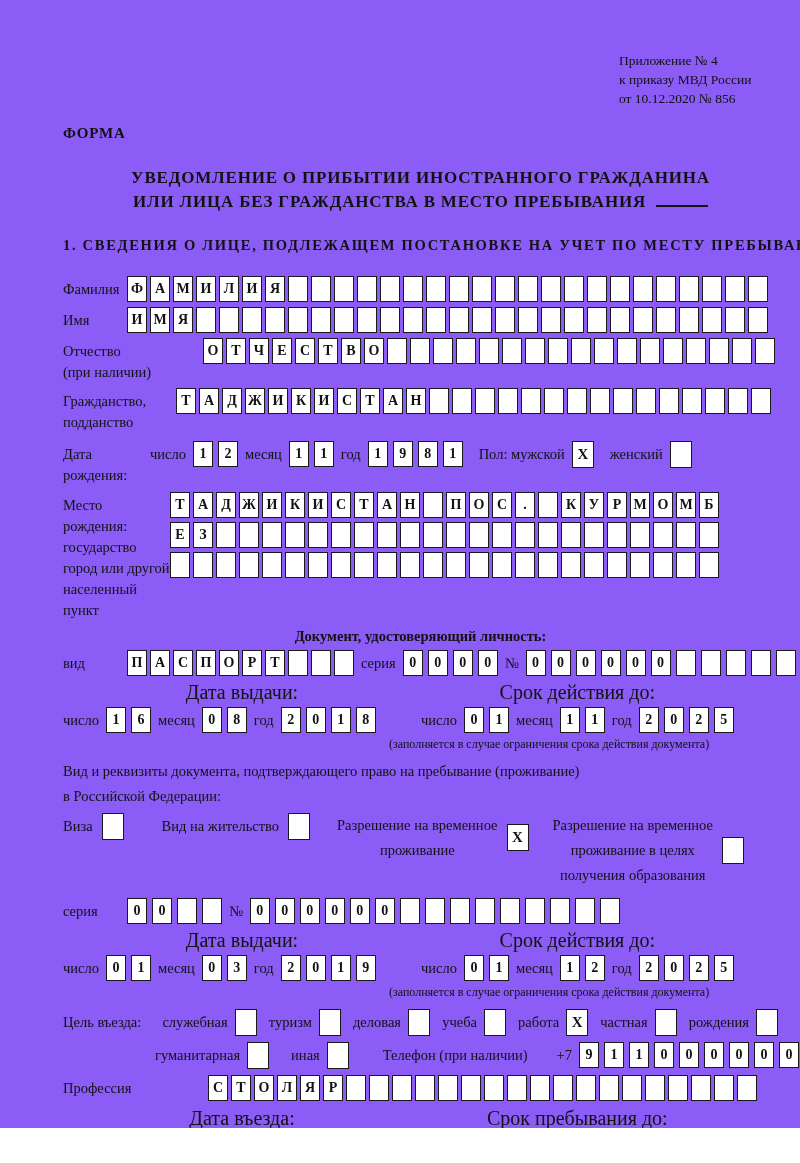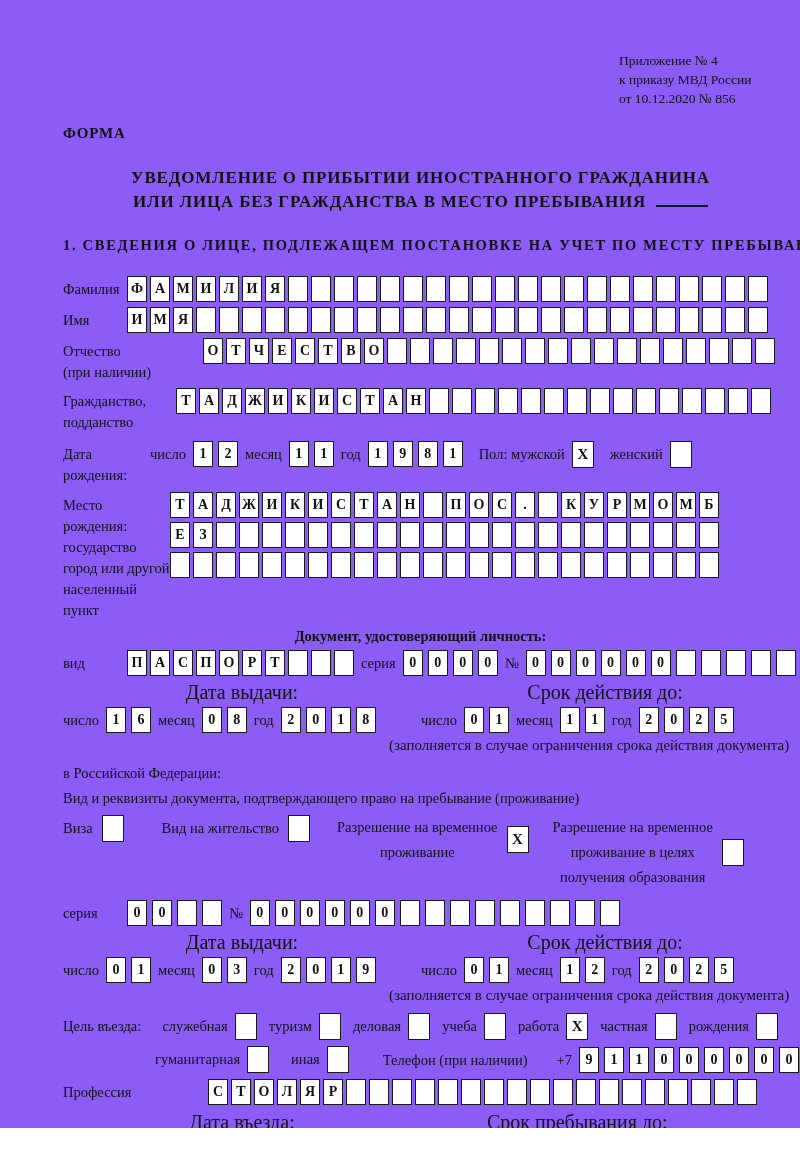--- a/index.html
+++ b/index.html
@@ -38,34 +38,34 @@
   
   .doc-heading{text-align:center;font-weight:bold;font-size:14.5px;margin-top:7px}
 
   
   .dates{display:flex;margin-top:5px}
   .dgroup{}
   .dg-left{width:358px;flex:0 0 auto}
   .dg-right{flex:0 0 auto}
   .dheader{text-align:center;font-size:20px}
   .dline{display:flex;align-items:center;margin-top:3px}
-  .dnote{font-size:15px;white-space:nowrap;margin-top:4px;margin-left:-32px}
+  .dnote{font-size:12px;white-space:nowrap;margin-top:4px;margin-left:-32px}
 
   
   .intro{font-size:14.5px;line-height:1.75;margin-top:7px}
   .opts{display:flex;align-items:flex-start;margin-top:3px}
   .opt{display:flex;align-items:center}
   .optlabel{font-size:14.5px;line-height:27px;margin-right:9px;white-space:nowrap}
   .optlines{font-size:14.5px;line-height:25px;text-align:center;margin-right:9px;white-space:nowrap}
 
   
   .popt{display:flex;align-items:center}
   .popt .optlabel{margin-right:7px}
   .purpose-row1{display:flex;align-items:center;margin-top:9px;justify-content:space-between;width:715px}
-  .purpose-row2{display:flex;align-items:flex-end;margin-top:6px;margin-left:92px}
+  .purpose-row2{display:flex;align-items:flex-start;margin-top:6px;margin-left:92px}
   .mt22{margin-top:22px}.mt8{margin-top:8px}.mt10{margin-top:10px}.mt6{margin-top:6px}
 </style>
 </head>
 <body>
 
 <div class="page">
 
   <div class="annex">
     <div>Приложение № 4</div>
     <div>к приказу МВД России</div>
@@ -406,22 +406,22 @@
             <span class="box">0</span>
             <span class="box">2</span>
             <span class="box">5</span>
           </span>
       </div>
       <div class="dnote">(заполняется в случае ограничения срока действия документа)</div>
     </div>
   </div>
 
   <div class="intro">
+    <div>Вид и реквизиты документа, подтверждающего право на пребывание (проживание)</div>
     <div>в Российской Федерации:</div>
-    <div>Вид и реквизиты документа, подтверждающего право на пребывание (проживание)</div>
   </div>
 
   <div class="opts">
     <span class="opt">
       <span class="optlabel">Виза</span>
       <span class="cbox"></span>
     </span>
     <span class="opt" style="margin-left:38px">
       <span class="optlabel">Вид на жительство</span>
       <span class="cbox"></span>

